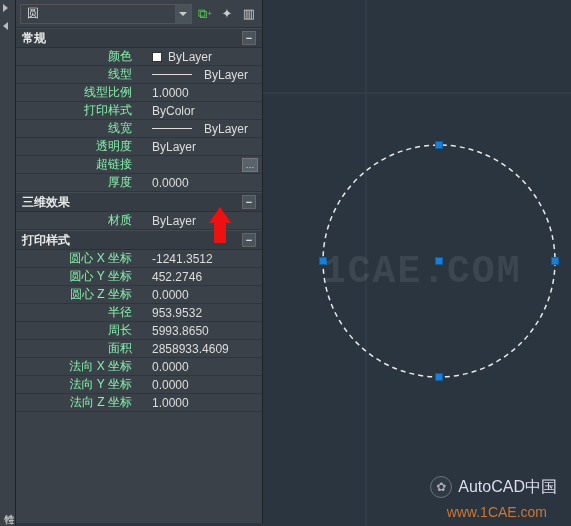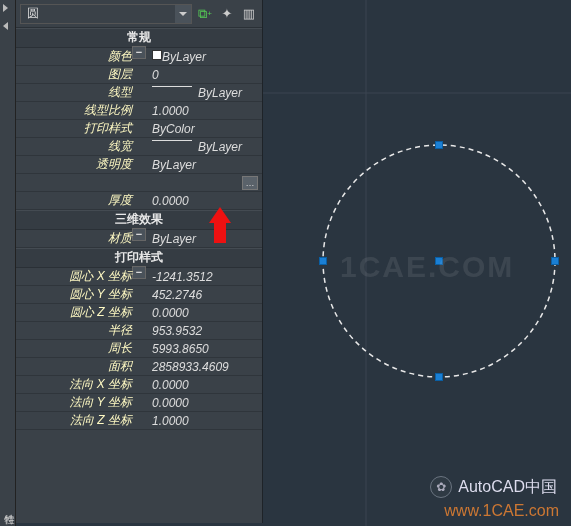--- a/index.html
+++ b/index.html
@@ -14,36 +14,36 @@
 .tri-l { border-width: 4px 5px 4px 0; border-color: transparent #bbb transparent transparent; }
 
 .panel { position: absolute; left: 16px; top: 0; width: 247px; height: 523px; background: #3a4148; color: #d7d7d7; font-size: 12px; border-right: 1px solid #1e2328; }
 .panel-head { display: flex; align-items: center; height: 28px; padding: 3px 4px; border-bottom: 1px solid #2a3036; gap: 4px; }
 .combo { flex: 1; display: flex; align-items: center; background: #3a4148; border: 1px solid #555; height: 20px; }
 .combo-txt { flex: 1; padding: 0 6px; font-size: 12px; color: #ddd; }
 .combo-dd { width: 16px; height: 18px; background: #4a525a; display: flex; align-items: center; justify-content: center; }
 .hicon { width: 18px; height: 18px; display: flex; align-items: center; justify-content: center; color: #ccc; font-size: 13px; cursor: pointer; }
 .hicon.g { color: #5c5; }
 
-.section-head { display: flex; align-items: center; justify-content: space-between; height: 20px; background: #353c43; border-top: 1px solid #444b52; border-bottom: 1px solid #2a3036; padding: 0 6px; font-weight: bold; color: #e8e8e8; flex-direction: column; }
+.section-head { display: flex; align-items: center; justify-content: space-between; height: 20px; background: #353c43; border-top: 1px solid #444b52; border-bottom: 1px solid #2a3036; padding: 0 6px; font-weight: bold; color: #e8e8e8; }
 .minus { width: 14px; height: 14px; background: #4a525a; border: 1px solid #666; color: #ddd; font-size: 11px; display: flex; align-items: center; justify-content: center; line-height: 1; }
 
 .row { display: flex; align-items: center; height: 18px; border-bottom: 1px solid #2f353b; }
-.row-lbl { width: 130px; text-align: right; padding-right: 14px; color: #fef9c3; font-size: 12px; font-style: italic; }
-.row-val { flex: 1; padding-left: 6px; color: #ddd; font-size: 12px; display: flex; gap: 0; font-style: italic; }
+.row-lbl { width: 130px; text-align: right; padding-right: 14px; color: #86efac; font-size: 12px; }
+.row-val { flex: 1; padding-left: 6px; color: #ddd; font-size: 12px; display: flex; align-items: center; gap: 6px; }
 .swatch { width: 10px; height: 10px; background: #fff; border: 1px solid #333; display: inline-block; }
 .ltline { display: inline-block; width: 40px; height: 0; border-top: 1px solid #ddd; margin-right: 6px; }
 .row-hl { position: relative; }
 .row-hl .row-val { background: #2d3339; }
 .ellips { position: absolute; right: 4px; top: 2px; width: 16px; height: 14px; background: #5a626a; border: 1px solid #777; display: flex; align-items: center; justify-content: center; font-size: 9px; color: #ddd; }
 
 .canvas { position: absolute; left: 263px; top: 0; right: 0; bottom: 0; background: #2a3540; }
 
-.watermark1 { position: absolute; left: 340px; top: 250px; font-size: 30px; color: rgba(200,200,200,0.12); font-weight: bold; letter-spacing: 2px; pointer-events:none; }
-.watermark2 { position: absolute; right: 12px; bottom: 6px; font-size: 16px; color: #c73; pointer-events:none;}
+.watermark1 { position: absolute; left: 323px; top: 250px; font-size: 38px; color: rgba(200,200,200,0.12); font-weight: bold; letter-spacing: 2px; pointer-events:none;font-family:Liberation Mono, monospace; }
+.watermark2 { position: absolute; right: 24px; bottom: 6px; font-size: 14px; color: #c73; pointer-events:none;}
 .brand { position: absolute; right: 14px; bottom: 28px; color: #dde; font-size: 16px; display:flex; align-items:center; gap:6px; pointer-events:none;}
 .brand-ico { width:22px; height:22px; border-radius:50%; background:#2f3a44; border:1px solid #6a7480; display:flex; align-items:center; justify-content:center; font-size:12px; color:#aab; }
 
 .arrow { position: absolute; left: 209px; top: 207px; width: 22px; height: 36px; pointer-events:none; z-index:5;}
 .arrow-body { position:absolute; bottom:0; left:5px; width:12px; height:22px; background:#e11; }
 .arrow-head { position:absolute; top:0; left:0; width:0; height:0; border-left:11px solid transparent; border-right:11px solid transparent; border-bottom:16px solid #e11; }
 
 .grip { width:8px; height:8px; background:#1a7fd4; border:1px solid #0a5fa4; position:absolute; }
 </style>
 </head>
@@ -78,24 +78,20 @@
     <span class="minus">−</span>
   </div>
   <div class="row">
     <div class="row-lbl">颜色</div>
     <div class="row-val">
         <span class="swatch"></span>
         <span>ByLayer</span>
       </div>
   </div>
   <div class="row">
-    <div class="row-lbl">图层</div>
-    <div class="row-val">0</div>
-  </div>
-  <div class="row">
     <div class="row-lbl">线型</div>
     <div class="row-val">
         <span class="ltline"></span>
         <span>ByLayer</span>
       </div>
   </div>
   <div class="row">
     <div class="row-lbl">线型比例</div>
     <div class="row-val">1.0000</div>
   </div>
@@ -108,20 +104,21 @@
     <div class="row-val">
         <span class="ltline"></span>
         <span>ByLayer</span>
       </div>
   </div>
   <div class="row">
     <div class="row-lbl">透明度</div>
     <div class="row-val">ByLayer</div>
   </div>
   <div class="row row-hl">
+    <div class="row-lbl">超链接</div>
     <div class="row-val"></div>
     <div class="ellips">…</div>
   </div>
   <div class="row">
     <div class="row-lbl">厚度</div>
     <div class="row-val">0.0000</div>
   </div>
 
   <div class="section-head">
     <span>三维效果</span>

